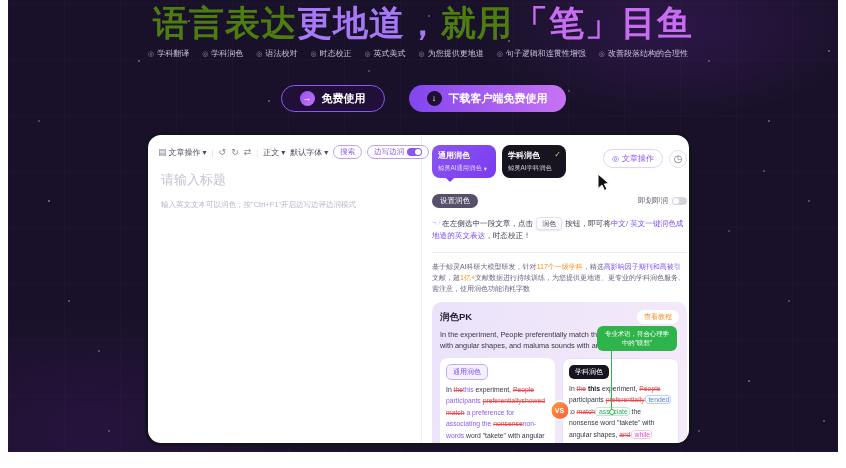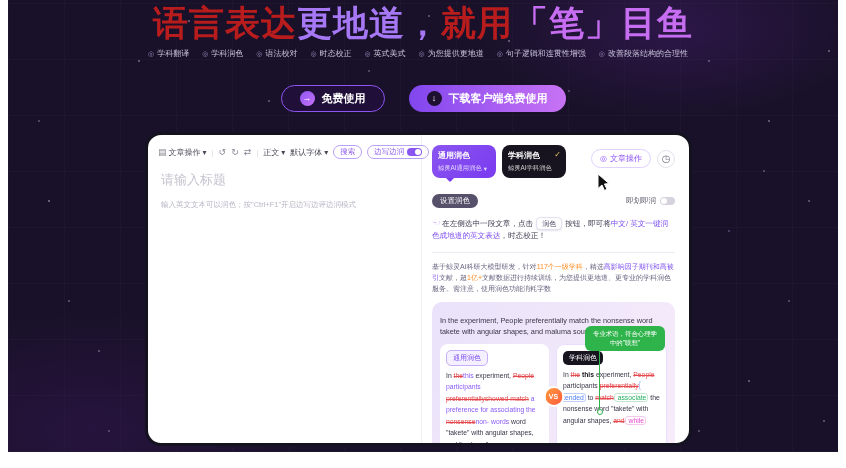--- a/index.html
+++ b/index.html
@@ -27,21 +27,21 @@
     800px 200px rgba(255,255,255,.35),780px 300px rgba(255,255,255,.3),
     740px 380px rgba(255,255,255,.4),690px 430px rgba(255,255,255,.3),
     640px 300px rgba(214,182,255,.4),100px 430px rgba(255,255,255,.3),
     60px 300px rgba(255,255,255,.35),30px 120px rgba(255,255,255,.3),
     180px 20px rgba(255,255,255,.4),420px 15px rgba(255,255,255,.35),
     820px 50px rgba(255,255,255,.4),815px 420px rgba(255,255,255,.35),
     720px 230px rgba(214,182,255,.35),755px 170px rgba(255,255,255,.3);}
   
   .hero-title{position:absolute;top:0;left:8px;width:830px;text-align:center;
     font-size:35px;font-weight:700;letter-spacing:1px;line-height:46px;color:#fff;}
-  .sg-w{color:#b91c1c}.sg-g1{color:#a678f5}.sg-g2{color:#c76df2}
+  .sg-w{color:#4d7c0f}.sg-g1{color:#a678f5}.sg-g2{color:#c76df2}
   .features{position:absolute;top:48px;left:8px;width:820px;display:flex;
     justify-content:center;gap:13px;font-size:8px;color:#c9c3dc;}
   .feat{display:flex;align-items:center;gap:3px;white-space:nowrap}
   .feat-ic{font-size:7px;color:#9d8fc4}
   .cta{position:absolute;top:85px;left:8px;width:830px;display:flex;justify-content:center;gap:24px;}
   .btn{height:27px;border-radius:14px;display:flex;align-items:center;gap:7px;
     padding:0 18px;font-size:11px;color:#fff;font-weight:700;box-sizing:border-box;}
   .btn-free{background:#200f38;border:1.5px solid #8e55f5;}
   .btn .ic{width:15px;height:15px;border-radius:50%;display:flex;align-items:center;
     justify-content:center;font-size:9px;line-height:1;}
@@ -60,21 +60,21 @@
   .tb-dd{display:flex;align-items:center;gap:2px}
   .tb-pill{border:1px solid #b9a1f5;color:#8a55f0;border-radius:9px;padding:1px 6px;
     font-size:7.5px;display:flex;align-items:center;gap:3px;background:#fff}
   .tgl{width:15px;height:8px;border-radius:5px;background:#8a55f0;position:relative;display:inline-block}
   .tgl::after{content:"";position:absolute;right:1px;top:1px;width:6px;height:6px;border-radius:50%;background:#fff}
   .tgl.off{background:#d6d3de}
   .tgl.off::after{left:1px;right:auto}
   .editor-title{position:absolute;left:13px;top:36px;font-size:13px;color:#c6c3cf}
   .editor-hint{position:absolute;left:13px;top:64px;width:246px;font-size:7.5px;color:#b9b5c4;line-height:1.5}
   
-  .panel{position:absolute;left:274px;top:0;right:0;bottom:0;padding:10px 14px 0 10px;box-sizing:border-box;}
+  .panel{position:absolute;left:274px;top:0;right:0;bottom:0;padding:10px 2px 0 10px;box-sizing:border-box;}
   .tabs{display:flex;gap:6px;align-items:flex-start}
   .tab{width:64px;border-radius:8px;padding:5px 6px;box-sizing:border-box;position:relative}
   .tab .t{font-size:8px;font-weight:700;color:#fff}
   .tab .st{font-size:6.3px;color:rgba(255,255,255,.78);margin-top:3px;display:flex;gap:2px;align-items:center}
   .tab-general{background:linear-gradient(135deg,#8a55f0,#7a3bf0);}
   .tab-general::after{content:"";position:absolute;left:14px;bottom:-4px;
     border:4px solid transparent;border-top-color:#7a3bf0;border-bottom:0}
   .tab-subject{background:#17141f}
   .tab-subject .badge-ic{position:absolute;right:5px;top:5px;color:#e8c46a;font-size:8px}
   .settings{margin-left:auto;display:flex;gap:6px;align-items:center;padding-top:4px}
@@ -253,20 +253,24 @@
 
     <div class="instr">
       <span class="hand">☜</span><span><span class="sg-n">在左侧选中一段文章，点击</span><span class="sg-pill">润色</span><span class="sg-n">按钮，即可将</span><span class="sg-hl">中文/ 英文一键润色成地道的英文表达</span><span class="sg-n">，时态校正！</span></span>
     </div>
 
     <div class="intro">
       <div class="intro-b"><span class="sg-n">基于鲸灵AI科研大模型研发，针对</span><span class="sg-or">117个一级学科</span><span class="sg-n">，精选</span><span class="sg-hl">高影响因子期刊和高被引</span><span class="sg-n">文献，超</span><span class="sg-or">1亿+</span><span class="sg-n">文献数据进行持续训练，为您提供更地道、更专业的学科润色服务。需注意，使用润色功能消耗字数</span></div>
     </div>
 
     <div class="pk">
+      <div class="pk-h">
+        <span class="pk-title">润色PK</span>
+        <span class="pk-more">查看教程</span>
+      </div>
       <div class="pk-orig">In the experiment,  People preferentially match the nonsense word takete with angular shapes, and maluma sounds with angular shapes.</div>
       <div class="pk-cols">
         <div class="pk-col general">
           <span class="col-pill general">通用润色</span>
           <div><span class="sg-n">In </span><span class="sg-del">the</span><span class="sg-addp">this</span><span class="sg-n"> experiment, </span><span class="sg-del">People</span><span class="sg-addp"> participants </span><span class="sg-del">preferentially</span><span class="sg-del">showed match</span><span class="sg-addp"> a preference for associating the </span><span class="sg-del">nonsense</span><span class="sg-addp">non- words</span><span class="sg-n"> word "takete" with angular shapes, and "maluma" </span></div>
         </div>
         <div class="pk-col subject">
           <span class="col-pill subject">学科润色</span>
           <div><span class="sg-n">In </span><span class="sg-del">the</span><span class="sg-bold"> this</span><span class="sg-n"> experiment, </span><span class="sg-del">People</span><span class="sg-n"> participants </span><span class="sg-del">preferentially</span><span class="sg-addb"> tended</span><span class="sg-n"> to </span><span class="sg-del">match</span><span class="sg-addg"> associate</span><span class="sg-n"> the nonsense word "takete" with angular shapes, </span><span class="sg-del">and</span><span class="sg-addpk"> while</span></div>
         </div>

